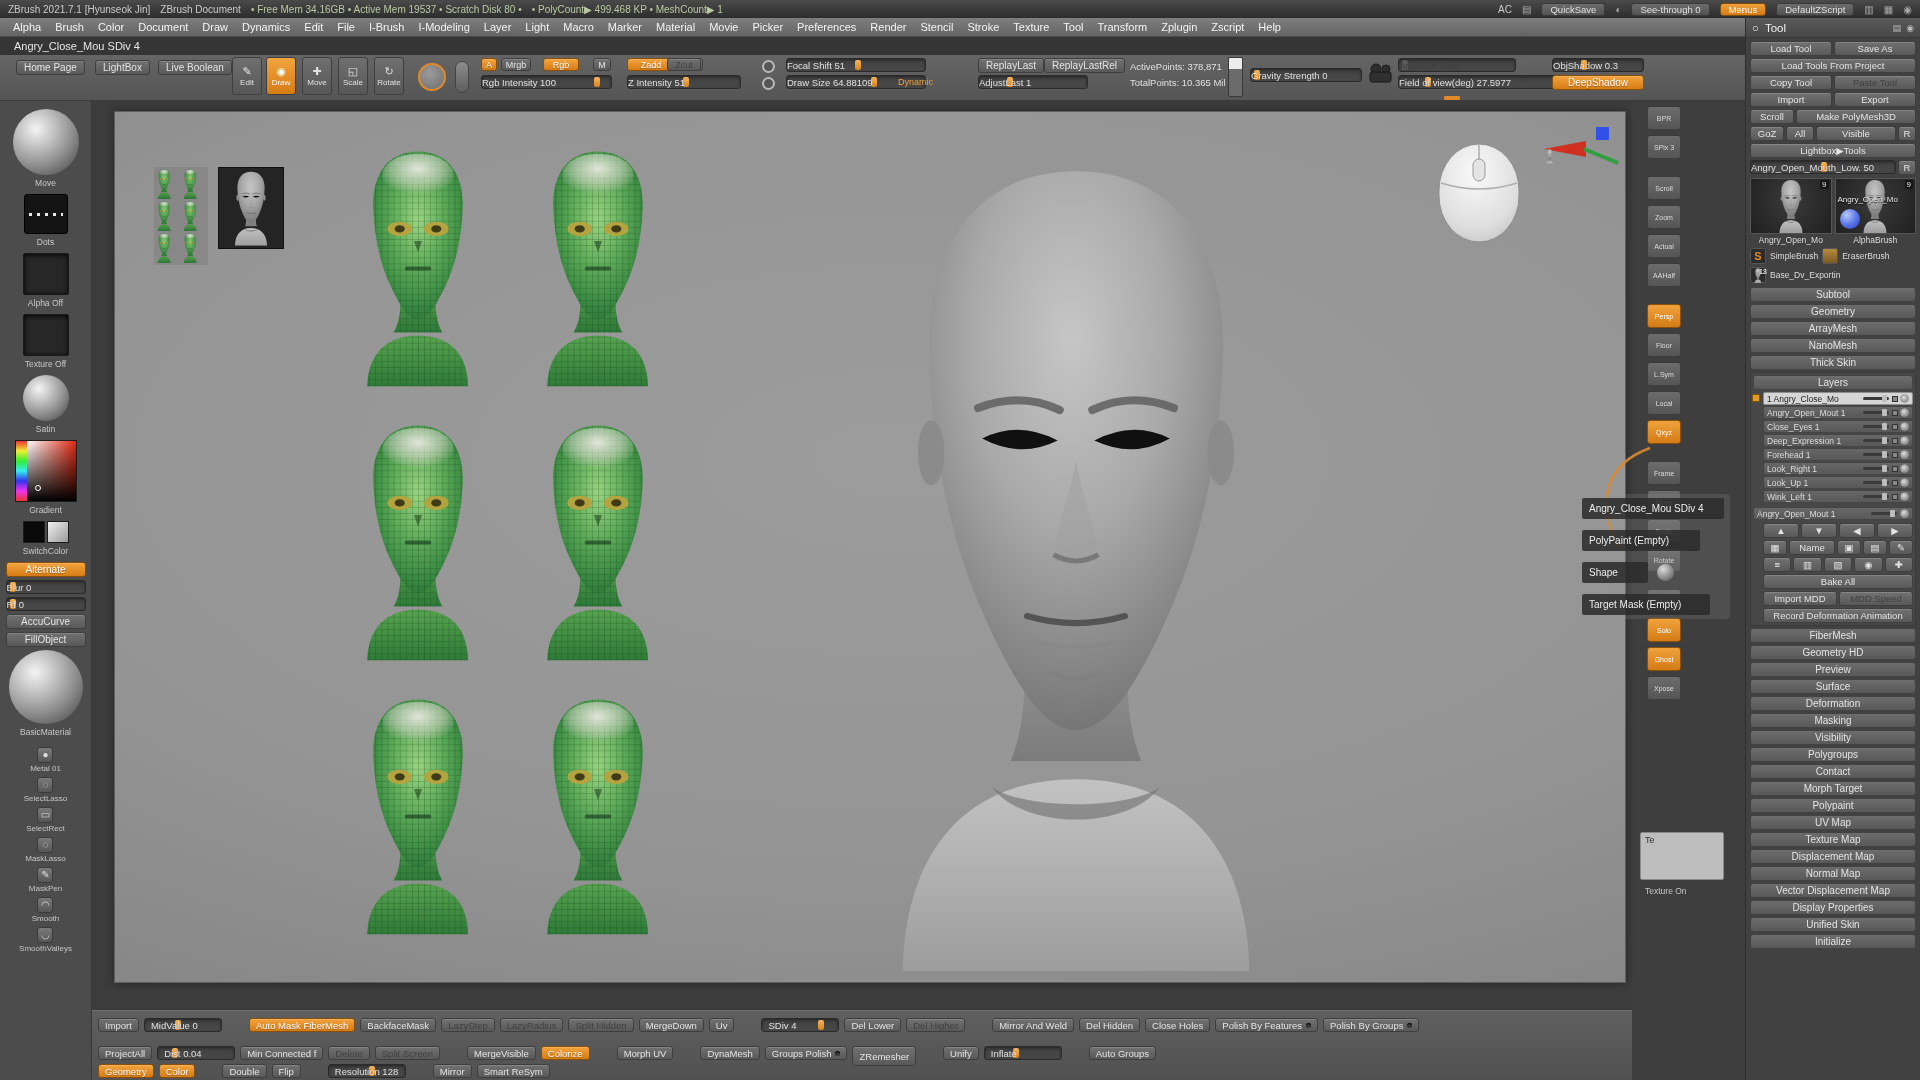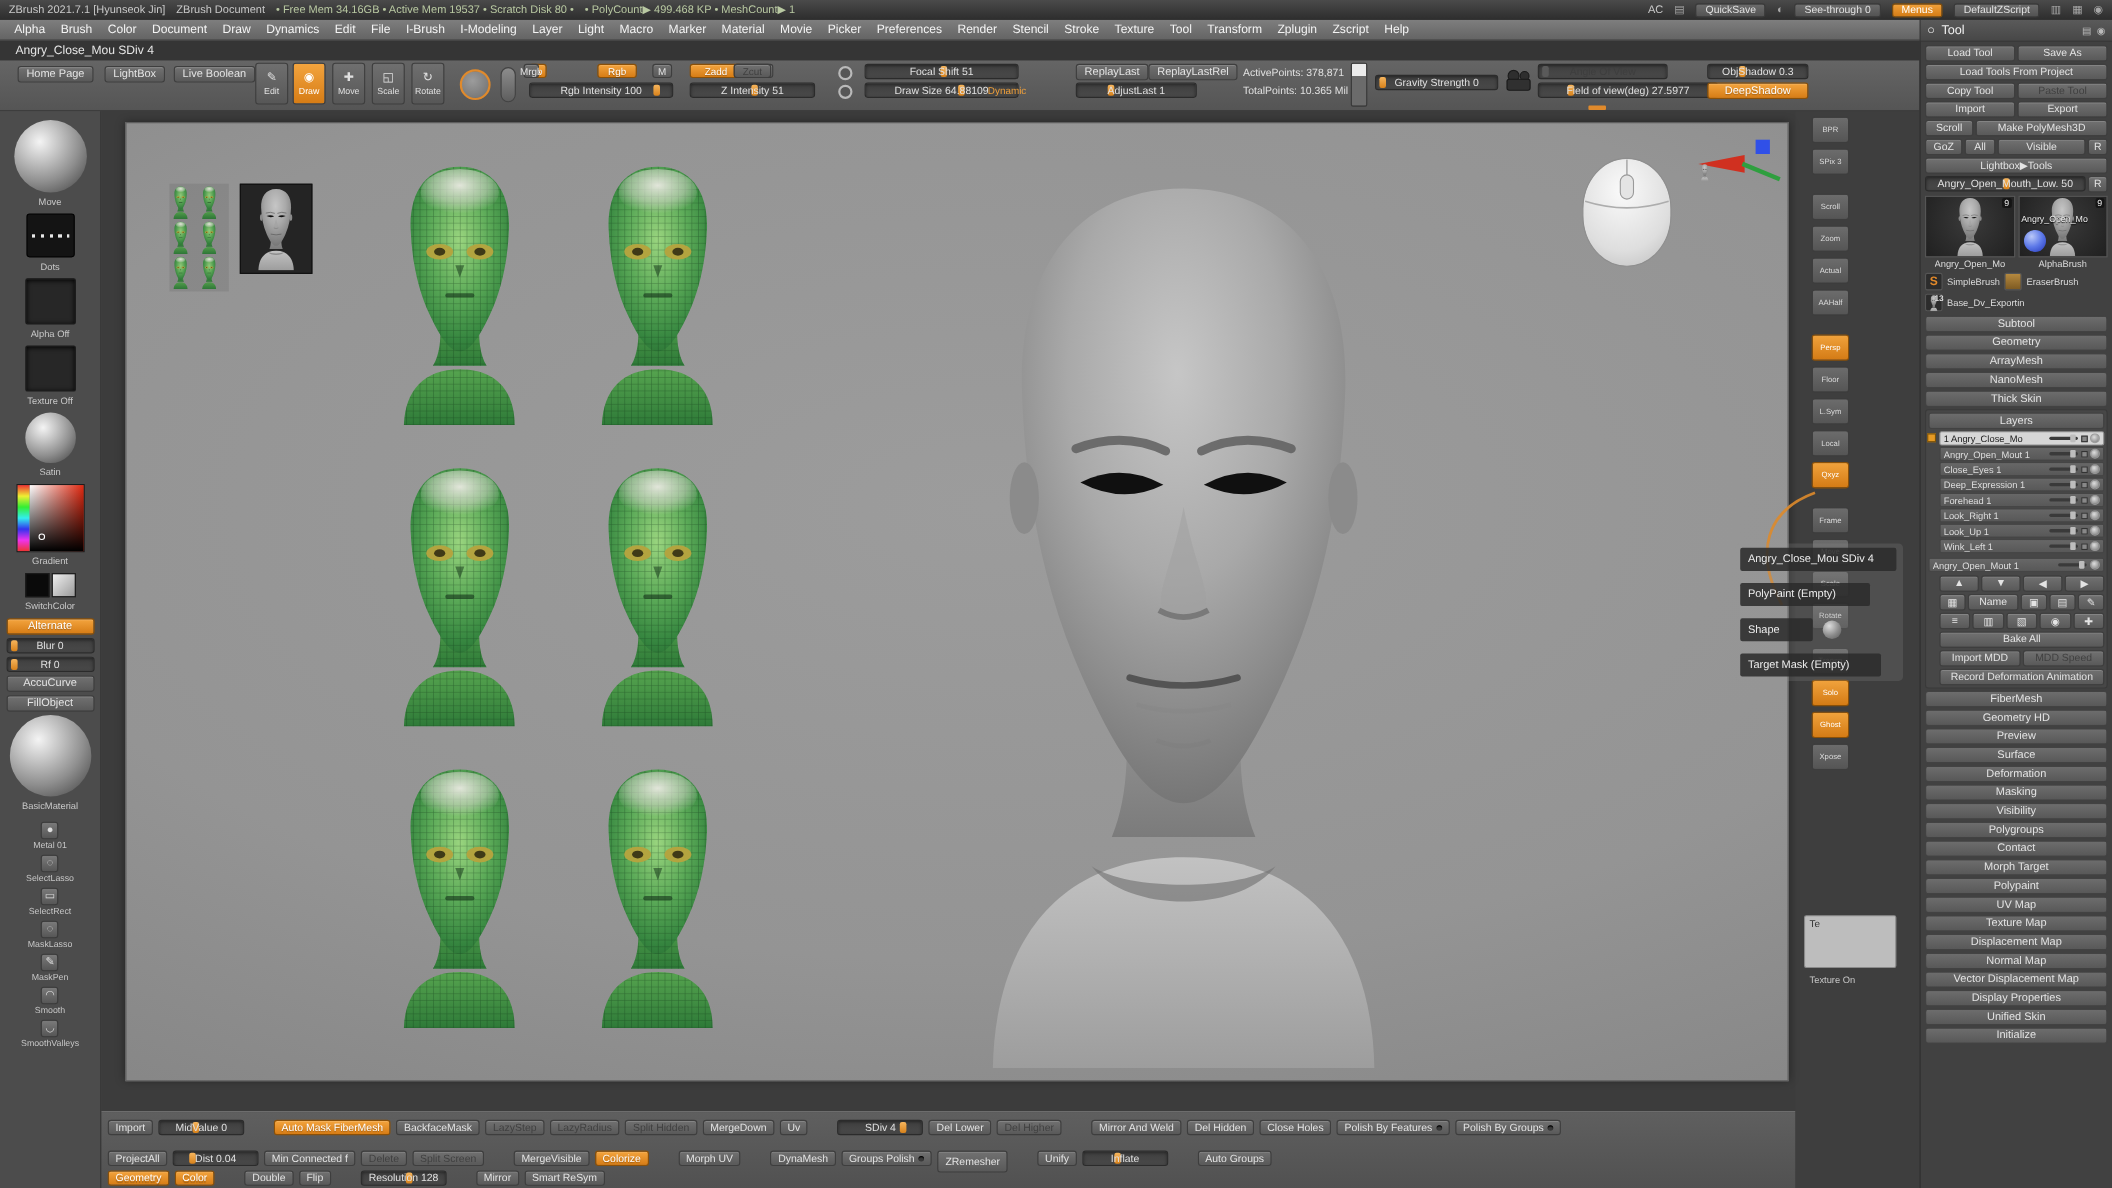--- a/index.html
+++ b/index.html
@@ -30,21 +30,21 @@
   background:linear-gradient(#656565,#555);border-bottom:1px solid #3d3d3d}
 #topshelf>*{position:absolute}
 .btn{background:linear-gradient(#717171,#595959);border:1px solid #3e3e3e;border-radius:3px;
   color:#e4e4e4;font-size:10px;display:flex;align-items:center;justify-content:center;
   padding:0 7px;height:15px;box-shadow:inset 0 1px 0 rgba(255,255,255,.14);white-space:nowrap}
 .btn.on{background:linear-gradient(#f3a43e,#d67c15);border-color:#8a5008;color:#fff;
   text-shadow:0 1px 1px rgba(0,0,0,.3)}
 .btn.dis{color:#404040;text-shadow:none}
 .slider{position:relative;background:linear-gradient(#404040,#494949);border:1px solid #2b2b2b;
   border-radius:3px;height:14px;font-size:9.5px;color:#e0e0e0;display:flex;align-items:center;
-  justify-content:center;box-shadow:inset 0 1px 3px rgba(0,0,0,.45);white-space:nowrap}
+  justify-content:flex-start;box-shadow:inset 0 1px 3px rgba(0,0,0,.45);white-space:nowrap}
 .slider>i{position:absolute;top:1px;bottom:1px;left:var(--p,3px);width:6px;border-radius:2px;
   background:linear-gradient(#f6b55d,#d8821b)}
 .slider>span{position:relative;z-index:1}
 .slider.dis{color:#3e3e3e}.slider.dis>i{background:#5a5a5a}
 .toolbtn{width:30px;height:38px;display:flex;flex-direction:column;gap:1px;align-items:center;
   justify-content:center;background:linear-gradient(#6f6f6f,#575757);border:1px solid #3e3e3e;
   border-radius:3px;color:#e0e0e0;font-size:8px}
 .toolbtn .ic{font-size:11px;line-height:11px}
 .toolbtn.on{background:linear-gradient(#f3a43e,#d67c15);color:#fff}
 .chip{height:13px;padding:0 4px;font-size:9px}
@@ -359,21 +359,21 @@
   </div>
   <div class="toolbtn" style="left:374px;top:2px">
     <span class="ic">↻</span>
     <span>Rotate</span>
   </div>
 
   <div class="draw-ring" style="left:418px;top:8px"></div>
   <div class="capsule" style="left:455px;top:6px"></div>
 
   <div class="btn on chip" style="left:481px;top:3px">A</div>
-  <div class="btn chip" style="left:476px;top:3px;width:14px">Mrgb</div>
+  <div class="btn chip" style="left:501px;top:3px;width:30px">Mrgb</div>
   <div class="btn on chip" style="left:543px;top:3px;width:36px">Rgb</div>
   <div class="btn chip" style="left:593px;top:3px;width:18px">M</div>
   <div class="slider" style="left:481px;top:20px;width:131px;--p:112px">
     <i></i>
         <span>Rgb Intensity 100</span>
   </div>
 
   <div class="btn on chip" style="left:627px;top:3px;width:48px">Zadd</div>
   <div class="btn chip" style="left:667px;top:3px;width:36px">Zsub</div>
   <div class="btn dis chip" style="left:667px;top:3px;width:34px">Zcut</div>

